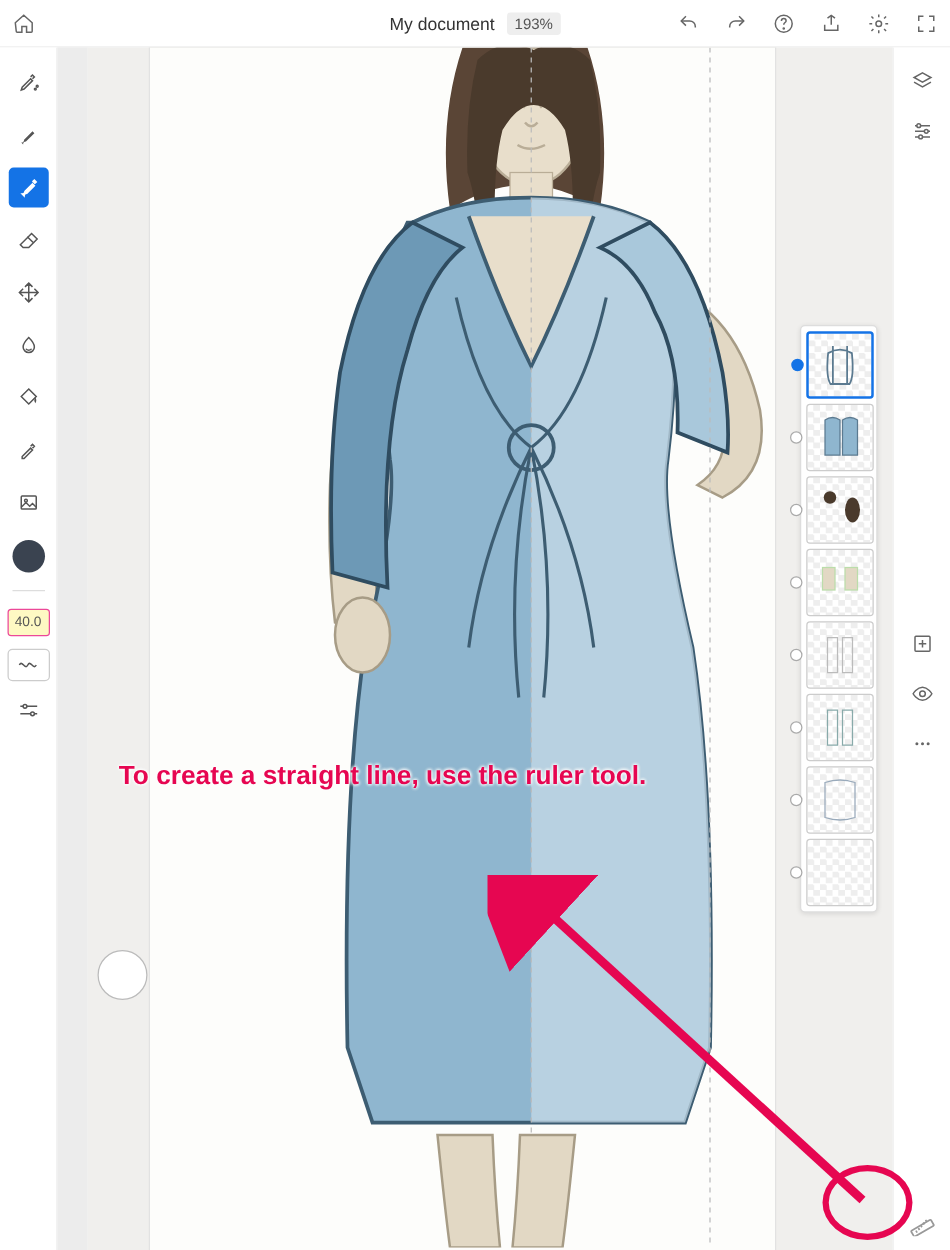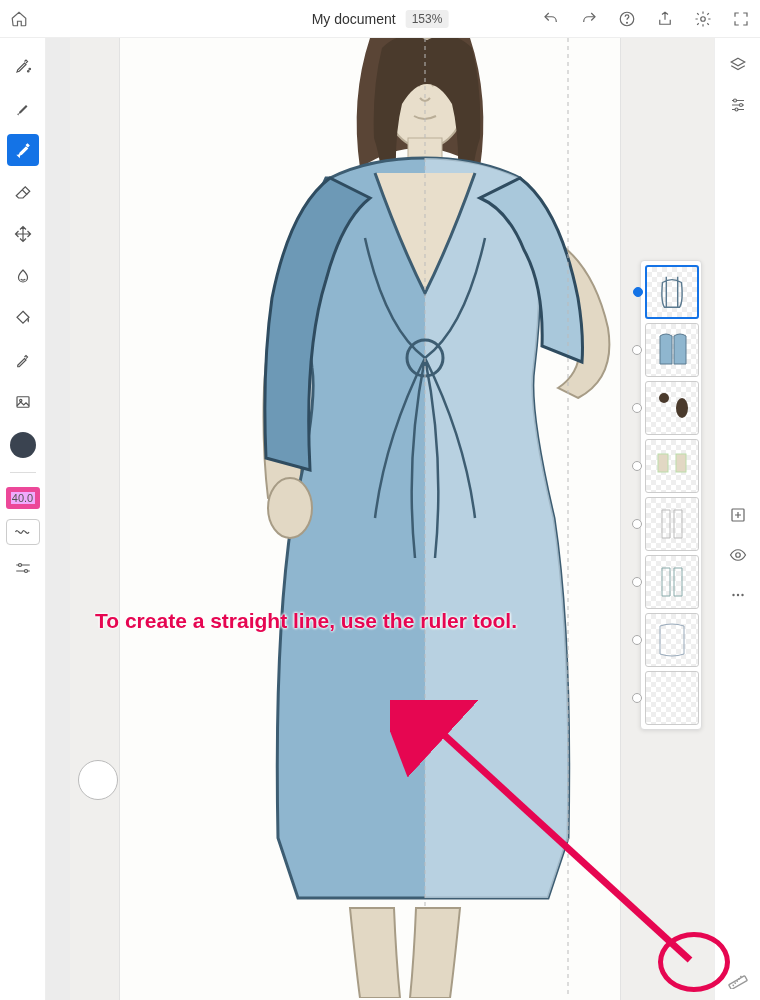--- a/index.html
+++ b/index.html
@@ -68,24 +68,24 @@
     display: flex; align-items: center; justify-content: center;
     cursor: pointer;
   }
   .tool svg { width: 18px; height: 18px; stroke:#555; fill:none; stroke-width:1.6; }
   .tool.active { background: #1473e6; }
   .tool.active svg { stroke: #fff; fill:#fff; }
   .color-swatch { width: 26px; height: 26px; border-radius: 50%; background: #3a4350; margin-top:4px;}
   .hr { width: 26px; height: 1px; background: #ddd; margin: 4px 0;}
   .size-box {
     width: 34px; height: 22px;
-    border: 5px solid #ec4899; border-radius: 3px;
+    border: 1px solid #ec4899; border-radius: 3px;
     font-size: 11px; color:#555;
     display:flex;align-items:center;justify-content:center;
-    background:#f0abfc;
+    background:#fef9c3;
   }
   .wave-box {
     width: 34px; height: 26px;
     border: 1px solid #ccc; border-radius: 4px;
     display:flex;align-items:center;justify-content:center;
     background:#fff;
   }
   .wave-box svg, .sliders-mini svg { width:18px; height:14px; stroke:#555; fill:none; stroke-width:1.6;}
   .sliders-mini { width:34px; height:26px; display:flex;align-items:center;justify-content:center; }
 
@@ -232,21 +232,21 @@
 <body>
 
 <div class="topbar">
   <div class="tb-icon">
     <svg viewBox="0 0 24 24">
         <path d="M3 11 12 3l9 8v9a1 1 0 0 1-1 1h-5v-6H10v6H5a1 1 0 0 1-1-1z"></path>
       </svg>
   </div>
   <div class="topbar-center">
     <span class="doc-title">My document</span>
-    <span class="zoom-badge">153%</span>
+    <span class="zoom-badge">193%</span>
   </div>
   <div class="topbar-right">
     <div class="tb-icon">
       <svg viewBox="0 0 24 24">
           <path d="M9 14 4 9l5-5"></path>
           <path d="M4 9h9a6 6 0 0 1 6 6v1"></path>
         </svg>
     </div>
     <div class="tb-icon">
       <svg viewBox="0 0 24 24">

